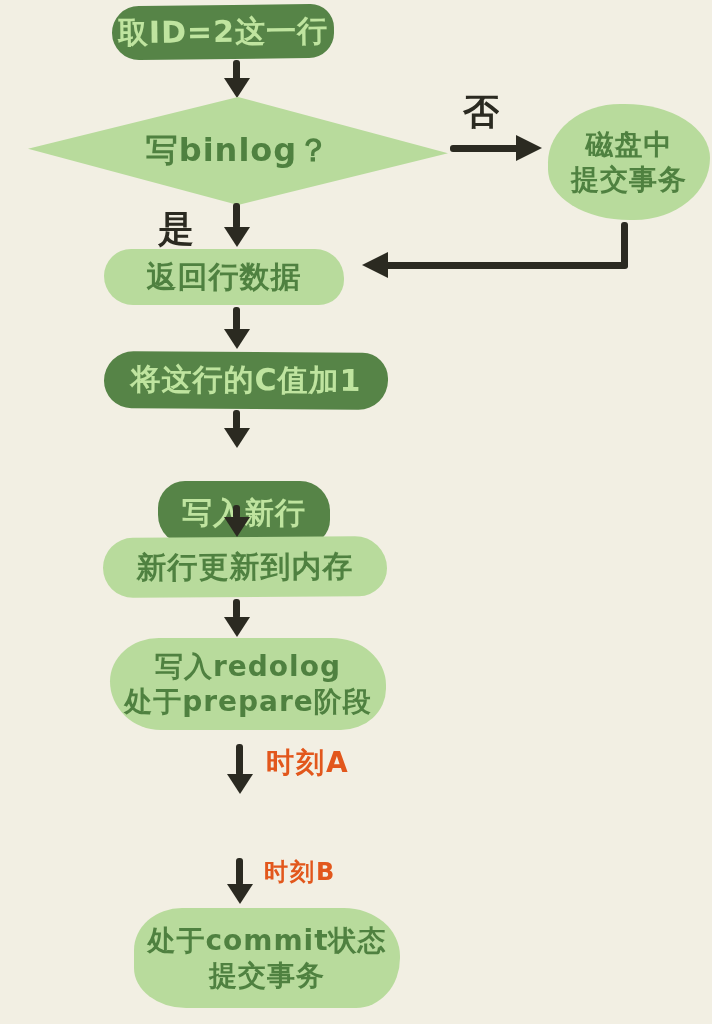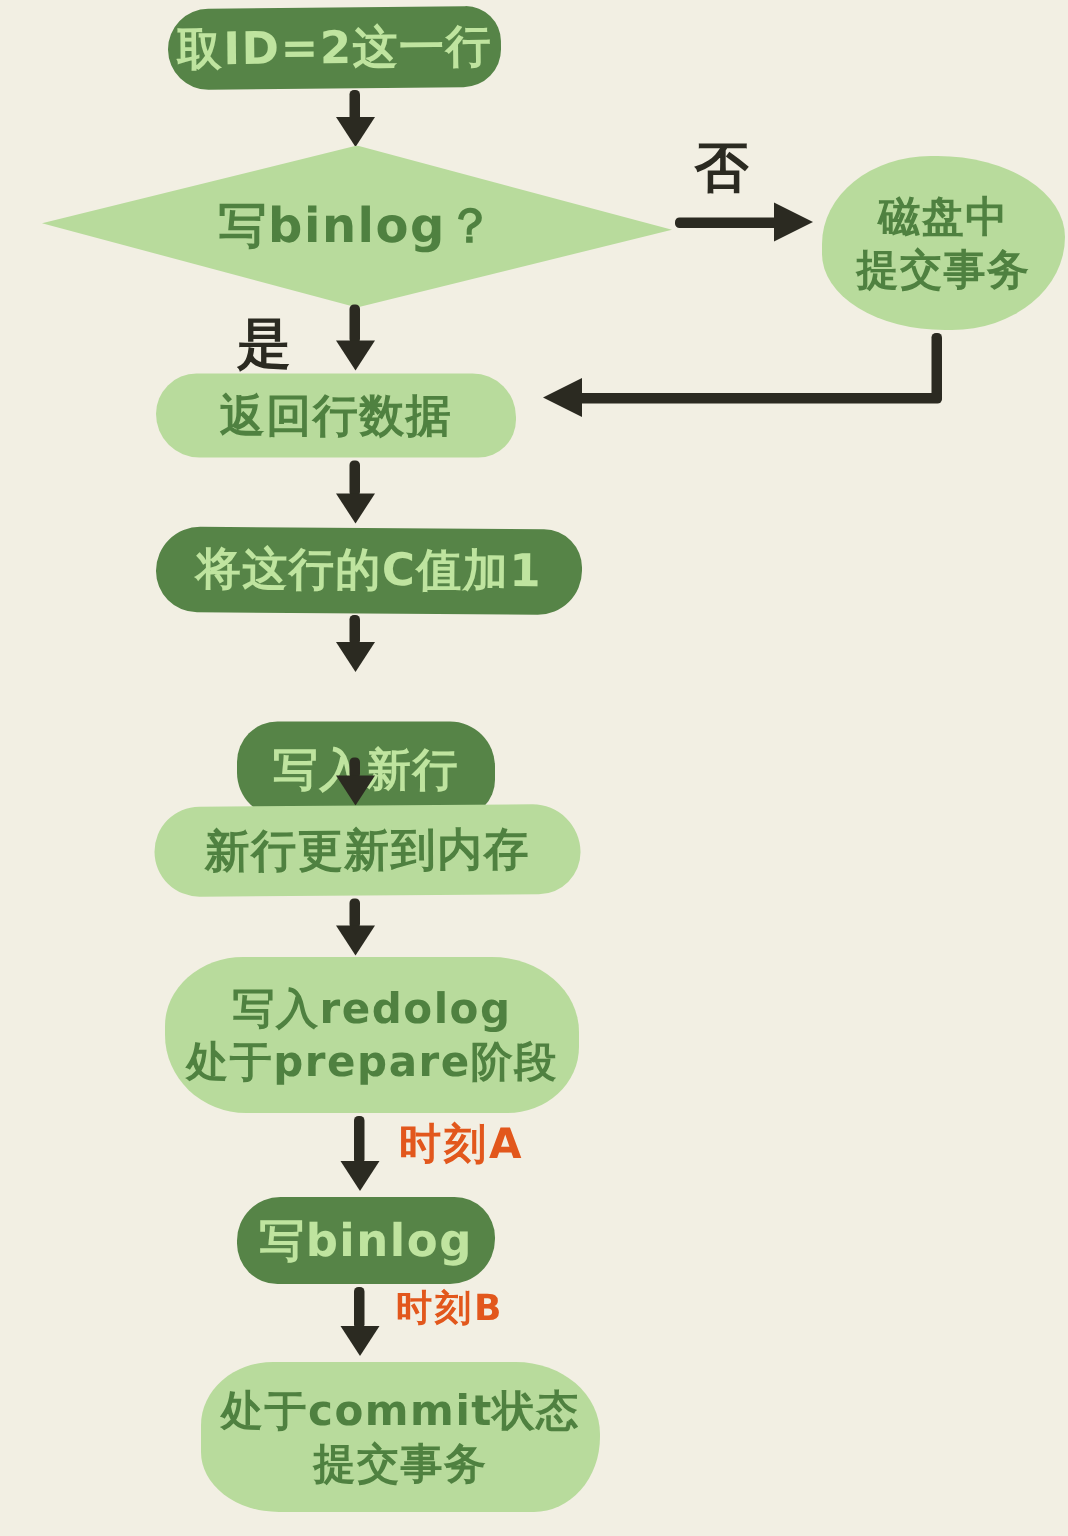--- a/index.html
+++ b/index.html
@@ -39,21 +39,21 @@
   
   .n-fetch     { left: 112px; top: 5px;   width: 222px; height: 54px; font-size: 30px; border-radius: 30px 26px 28px 30px; transform: rotate(-0.6deg); }
   .n-diamond   { left: 28px;  top: 97px;  width: 420px; height: 108px; font-size: 32px;
                  clip-path: polygon(50% 0, 100% 52%, 50% 100%, 0 48%); background: var(--light-green); color: var(--text-on-light); }
   .n-disk      { left: 548px; top: 104px; width: 162px; height: 116px; font-size: 28px;
                  border-radius: 46% 54% 48% 52% / 52% 48% 55% 45%; }
   .n-return    { left: 104px; top: 249px; width: 240px; height: 56px; font-size: 30px; border-radius: 28px 30px 26px 30px; }
   .n-increment { left: 104px; top: 352px; width: 284px; height: 57px; font-size: 30px; border-radius: 30px 26px 30px 28px; transform: rotate(0.4deg); }
   .n-writenew  { left: 158px; top: 449px; width: 172px; height: 64px; font-size: 30px; border-radius: 27px 30px 25px 30px; margin-top: 32px; }
   .n-updatemem { left: 103px; top: 537px; width: 284px; height: 60px; font-size: 30px; border-radius: 30px 32px 28px 30px; transform: rotate(-0.4deg); }
-  .n-redolog   { left: 110px; top: 638px; width: 276px; height: 104px; font-size: 28px;
+  .n-redolog   { left: 110px; top: 638px; width: 276px; height: 92px; font-size: 28px;
                  border-radius: 52px 58px 48px 54px / 46px 50px 44px 52px; }
   .n-binlog    { left: 158px; top: 798px; width: 172px; height: 58px; font-size: 30px; border-radius: 29px 27px 30px 27px; }
   .n-commit    { left: 134px; top: 908px; width: 266px; height: 100px; font-size: 28px;
                  border-radius: 48px 56px 44px 52px / 42px 48px 50px 40px; }
 
   
   .vline { position: absolute; width: 7px;  background: var(--ink); border-radius: 3px; }
   .hline { position: absolute; height: 7px; background: var(--ink); border-radius: 3px; }
   .ah { position: absolute; width: 0; height: 0; }
   .ah-down  { border-left: 13px solid transparent; border-right: 13px solid transparent; border-top: 20px solid var(--ink); }
@@ -130,23 +130,20 @@
 
   <div class="node blob light n-redolog">
     <span class="nl">写入redolog</span>
     <span class="nl">处于prepare阶段</span>
   </div>
 
   <div class="vline" style="left:236px; top:744px; height:32px;"></div>
   <div class="ah ah-down" style="left:227px; top:774px;"></div>
   <div class="elabel l-momA">时刻A</div>
 
-  <div class="node pill dark n-binlog">
-    <span>写binlog</span>
-  </div>
 
   <div class="vline" style="left:236px; top:858px; height:28px;"></div>
   <div class="ah ah-down" style="left:227px; top:884px;"></div>
   <div class="elabel l-momB">时刻B</div>
 
   <div class="node blob light n-commit">
     <span class="nl">处于commit状态</span>
     <span class="nl">提交事务</span>
   </div>
 

